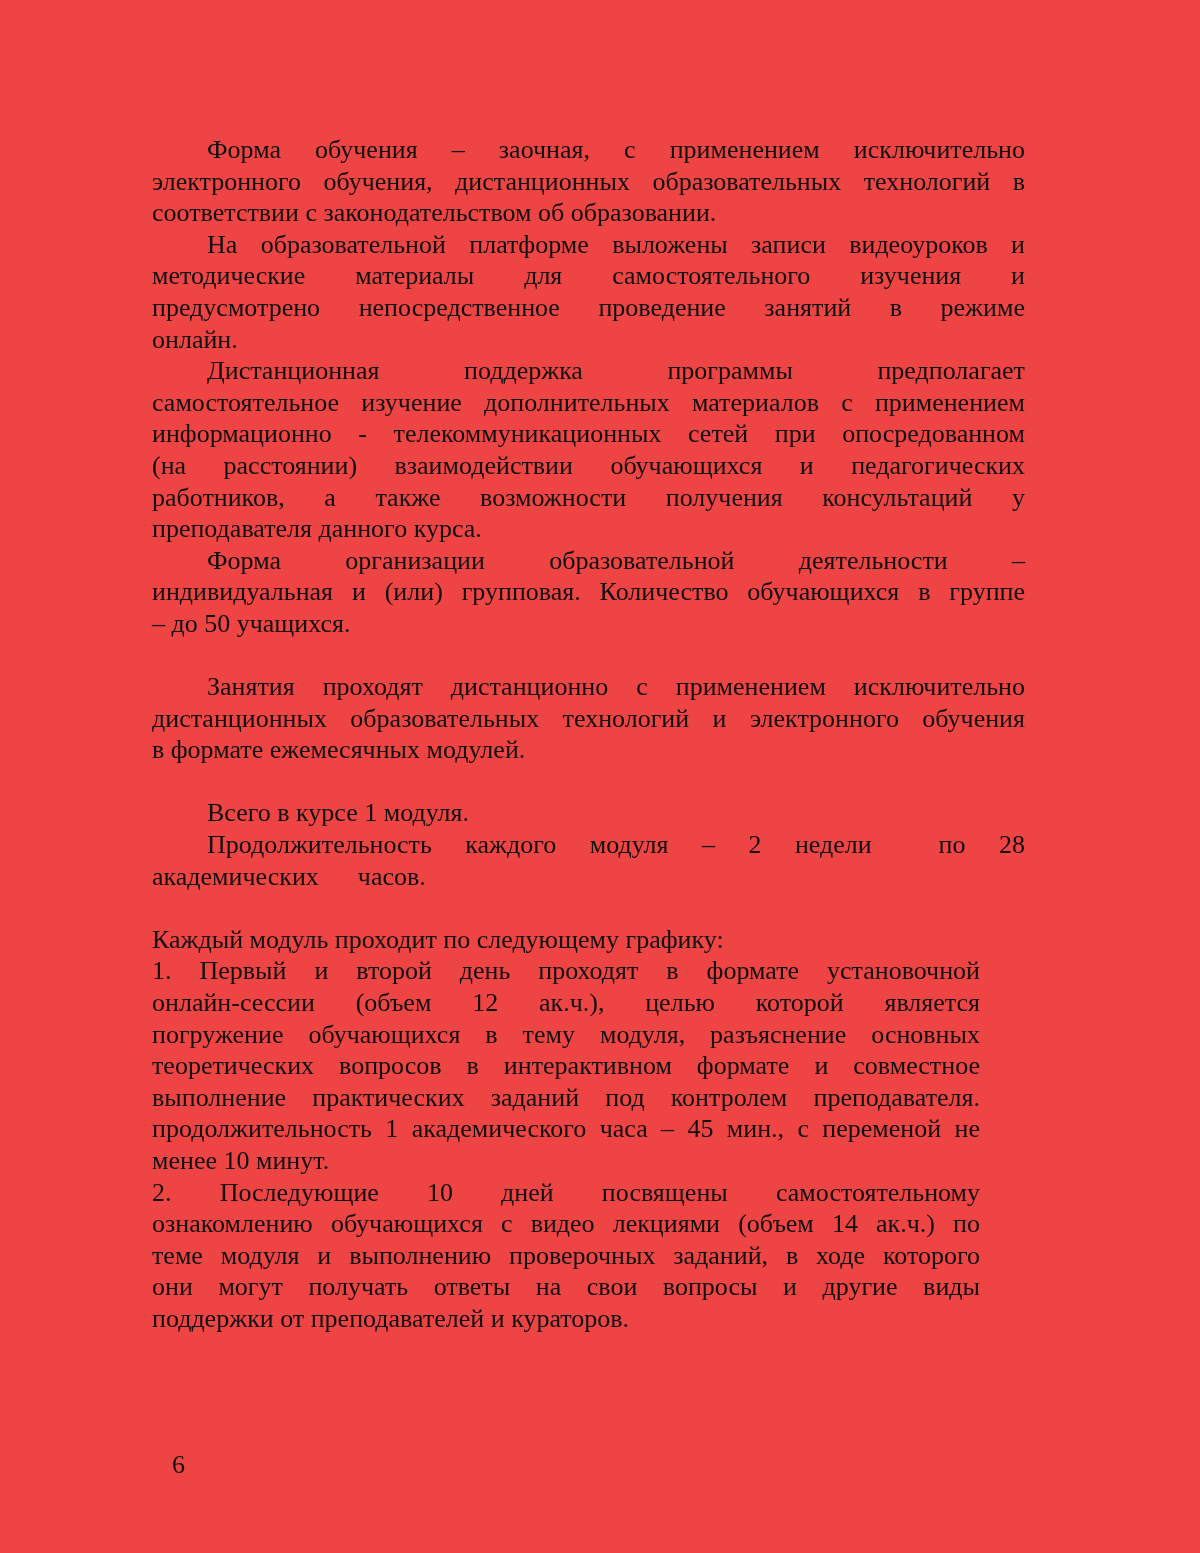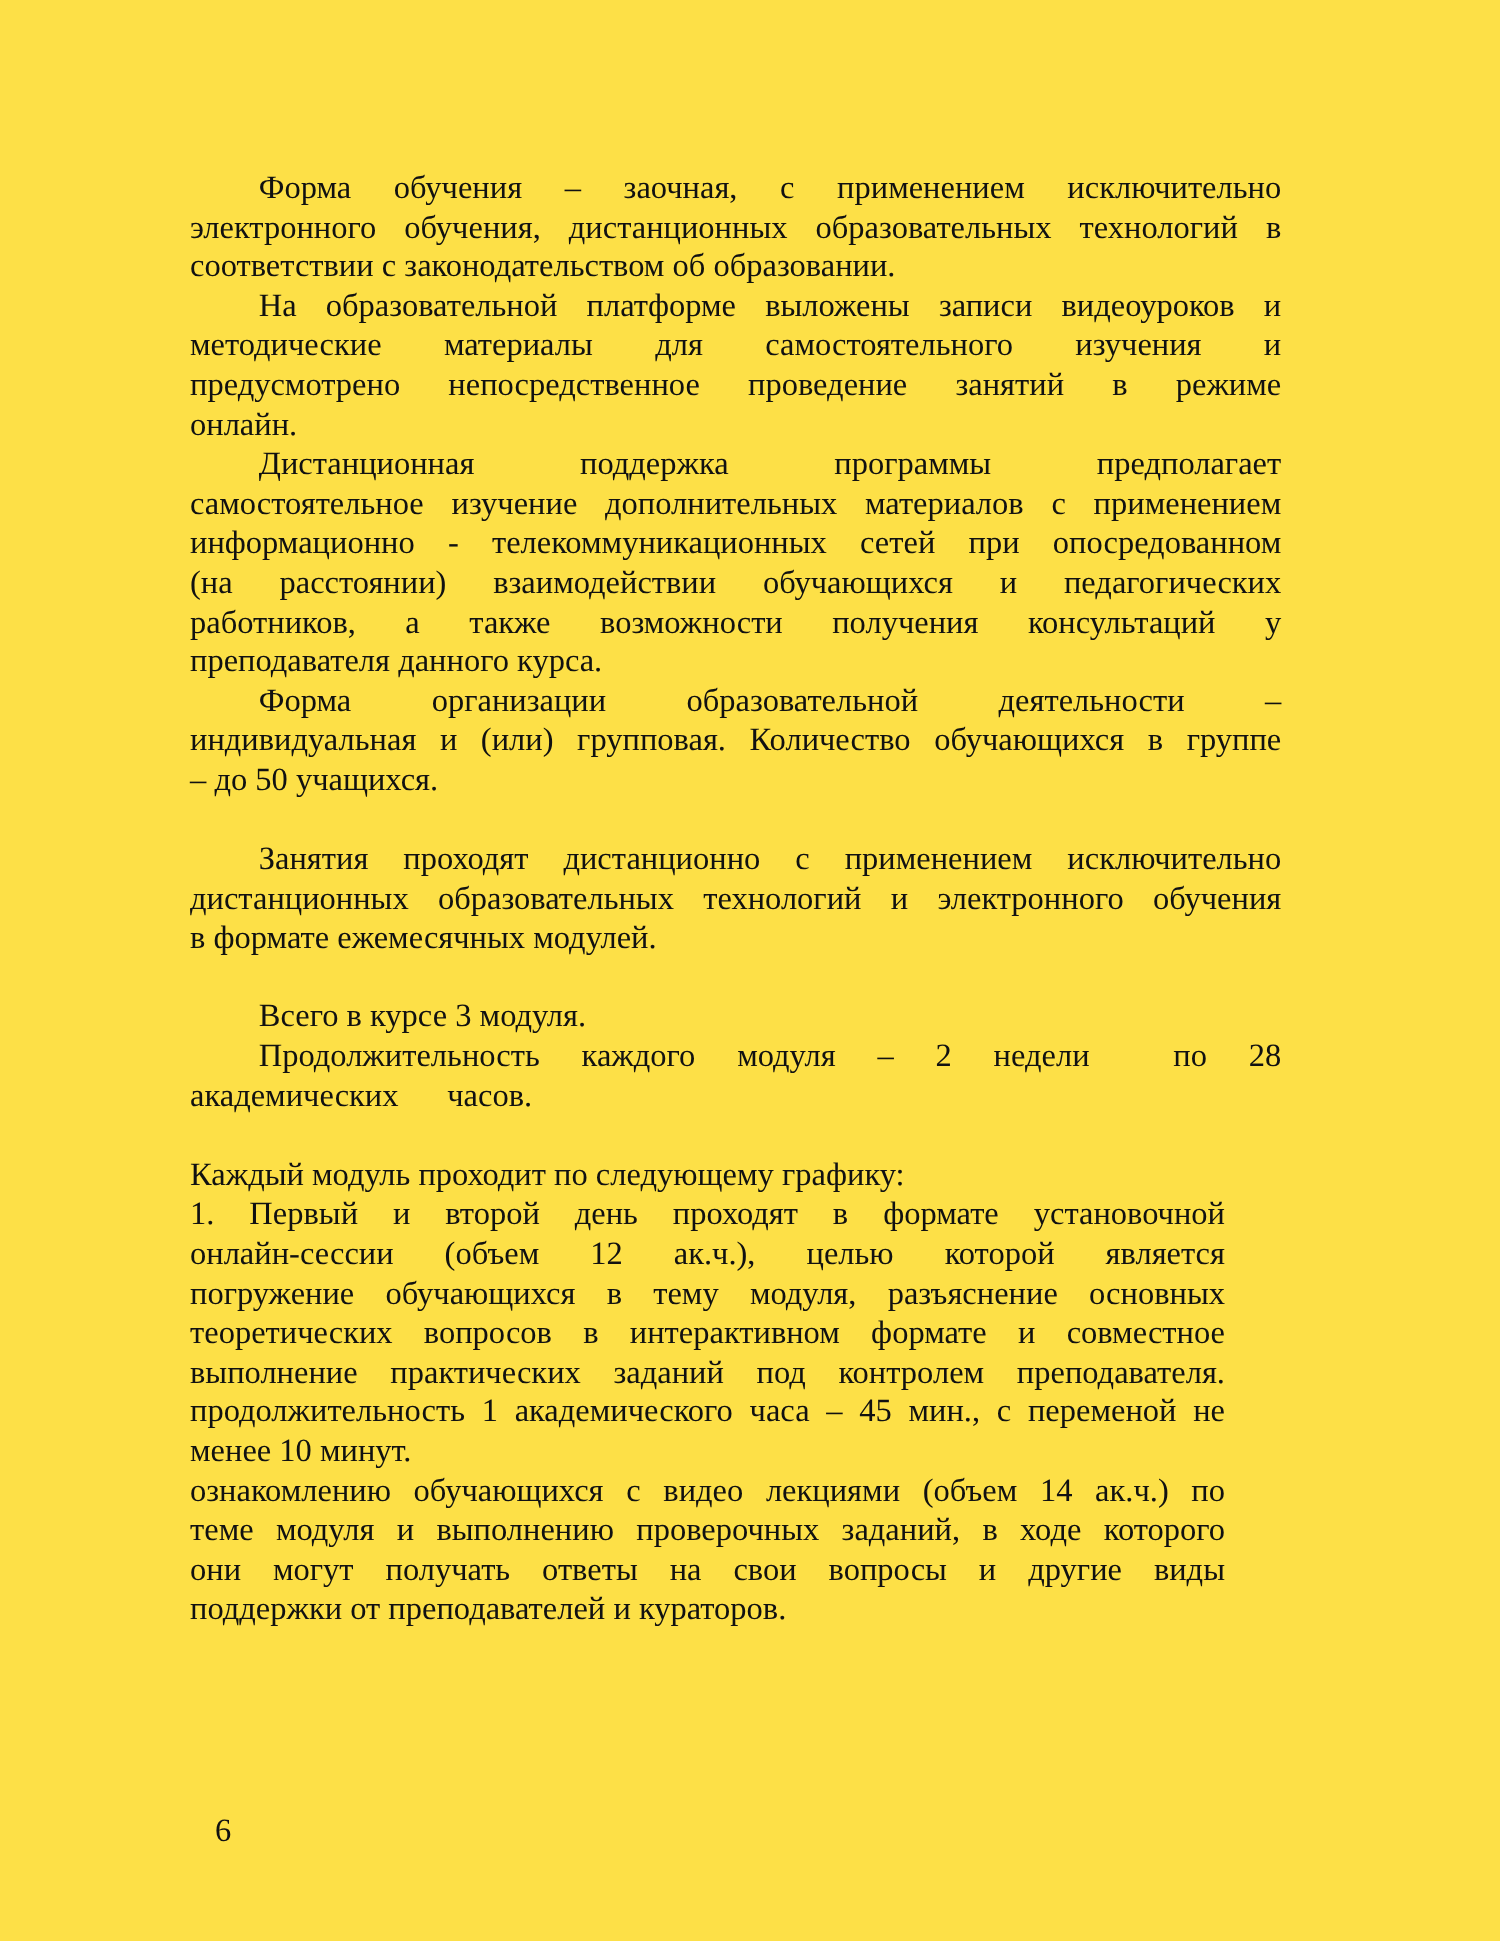--- a/index.html
+++ b/index.html
@@ -11,21 +11,21 @@
     width: 1200px;
     height: 1553px;
     overflow: hidden;
     font-family: "Liberation Serif", "DejaVu Serif", serif;
     color: #111111;
   }
   .page {
     position: relative;
     width: 1200px;
     height: 1553px;
-    background: #fde047;
+    background: #ef4444;
   }
   .content {
     position: absolute;
     left: 152px;
     top: 134px;
     width: 873px;
     font-size: 26px;
     line-height: 31.6px;
   }
   .para { width: 873px; }
@@ -76,40 +76,41 @@
         <div class="line last"><span class="run">– до 50 учащихся.</span></div>
       </div>
       <div class="gap"></div>
       <div class="para upper">
         <div class="line indent"><span class="run">Занятия проходят дистанционно с применением исключительно</span></div>
         <div class="line"><span class="run">дистанционных образовательных технологий и электронного обучения</span></div>
         <div class="line last"><span class="run">в формате ежемесячных модулей.</span></div>
       </div>
       <div class="gap"></div>
       <div class="para upper">
-        <div class="line last indent"><span class="run">Всего в курсе 3 модуля.</span></div>
+        <div class="line last indent"><span class="run">Всего в курсе 1 модуля.</span></div>
       </div>
       <div class="para upper">
         <div class="line indent"><span class="run bold">Продолжительность каждого модуля</span><span class="run"> – 2 недели &nbsp;по 28</span></div>
         <div class="line last"><span class="run">академических &nbsp;&nbsp;&nbsp;&nbsp; часов.</span></div>
       </div>
       <div class="gap"></div>
       <div class="para lower">
         <div class="line last"><span class="run">Каждый модуль проходит по следующему графику:</span></div>
       </div>
       <div class="para lower">
         <div class="line"><span class="run bold">1. Первый и второй день</span><span class="run"> проходят в формате установочной</span></div>
         <div class="line"><span class="run bold">онлайн-сессии (объем 12 ак.ч.)</span><span class="run">, целью которой является</span></div>
         <div class="line"><span class="run">погружение обучающихся в тему модуля, разъяснение основных</span></div>
         <div class="line"><span class="run">теоретических вопросов в интерактивном формате и совместное</span></div>
         <div class="line"><span class="run">выполнение практических заданий под контролем преподавателя.</span></div>
         <div class="line"><span class="run">продолжительность 1 академического часа – 45 мин., с переменой не</span></div>
         <div class="line last"><span class="run">менее 10 минут.</span></div>
       </div>
       <div class="para lower">
+        <div class="line"><span class="run">2. </span><span class="run bold">Последующие 10 дней</span><span class="run"> посвящены самостоятельному</span></div>
         <div class="line"><span class="run">ознакомлению обучающихся с </span><span class="run bold">видео лекциями (объем 14 ак.ч.)</span><span class="run"> по</span></div>
         <div class="line"><span class="run">теме модуля и выполнению проверочных заданий, в ходе которого</span></div>
         <div class="line"><span class="run">они могут получать ответы на свои вопросы и другие виды</span></div>
         <div class="line last"><span class="run">поддержки от преподавателей и кураторов.</span></div>
       </div>
     </div>
   <div class="page-number">6</div>
 </div>
 
 </body></html>

